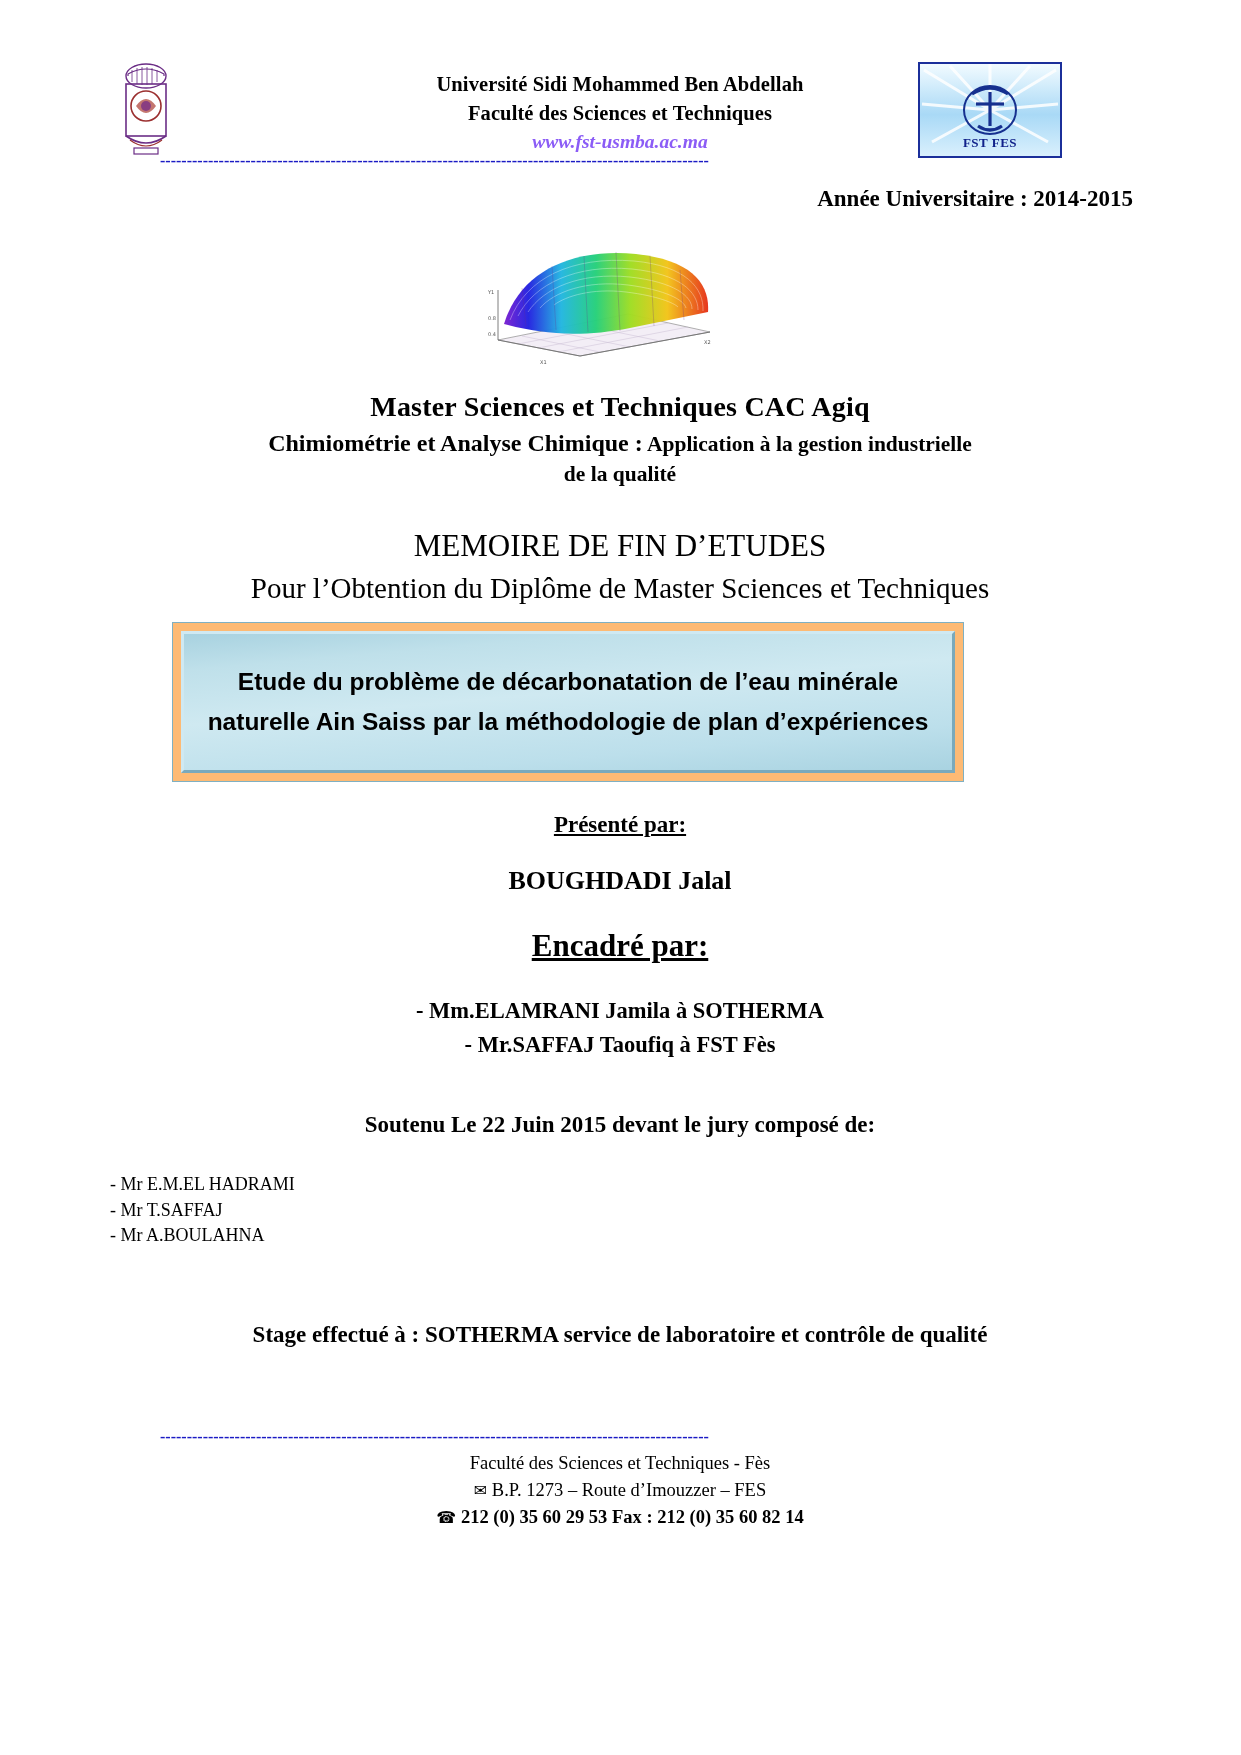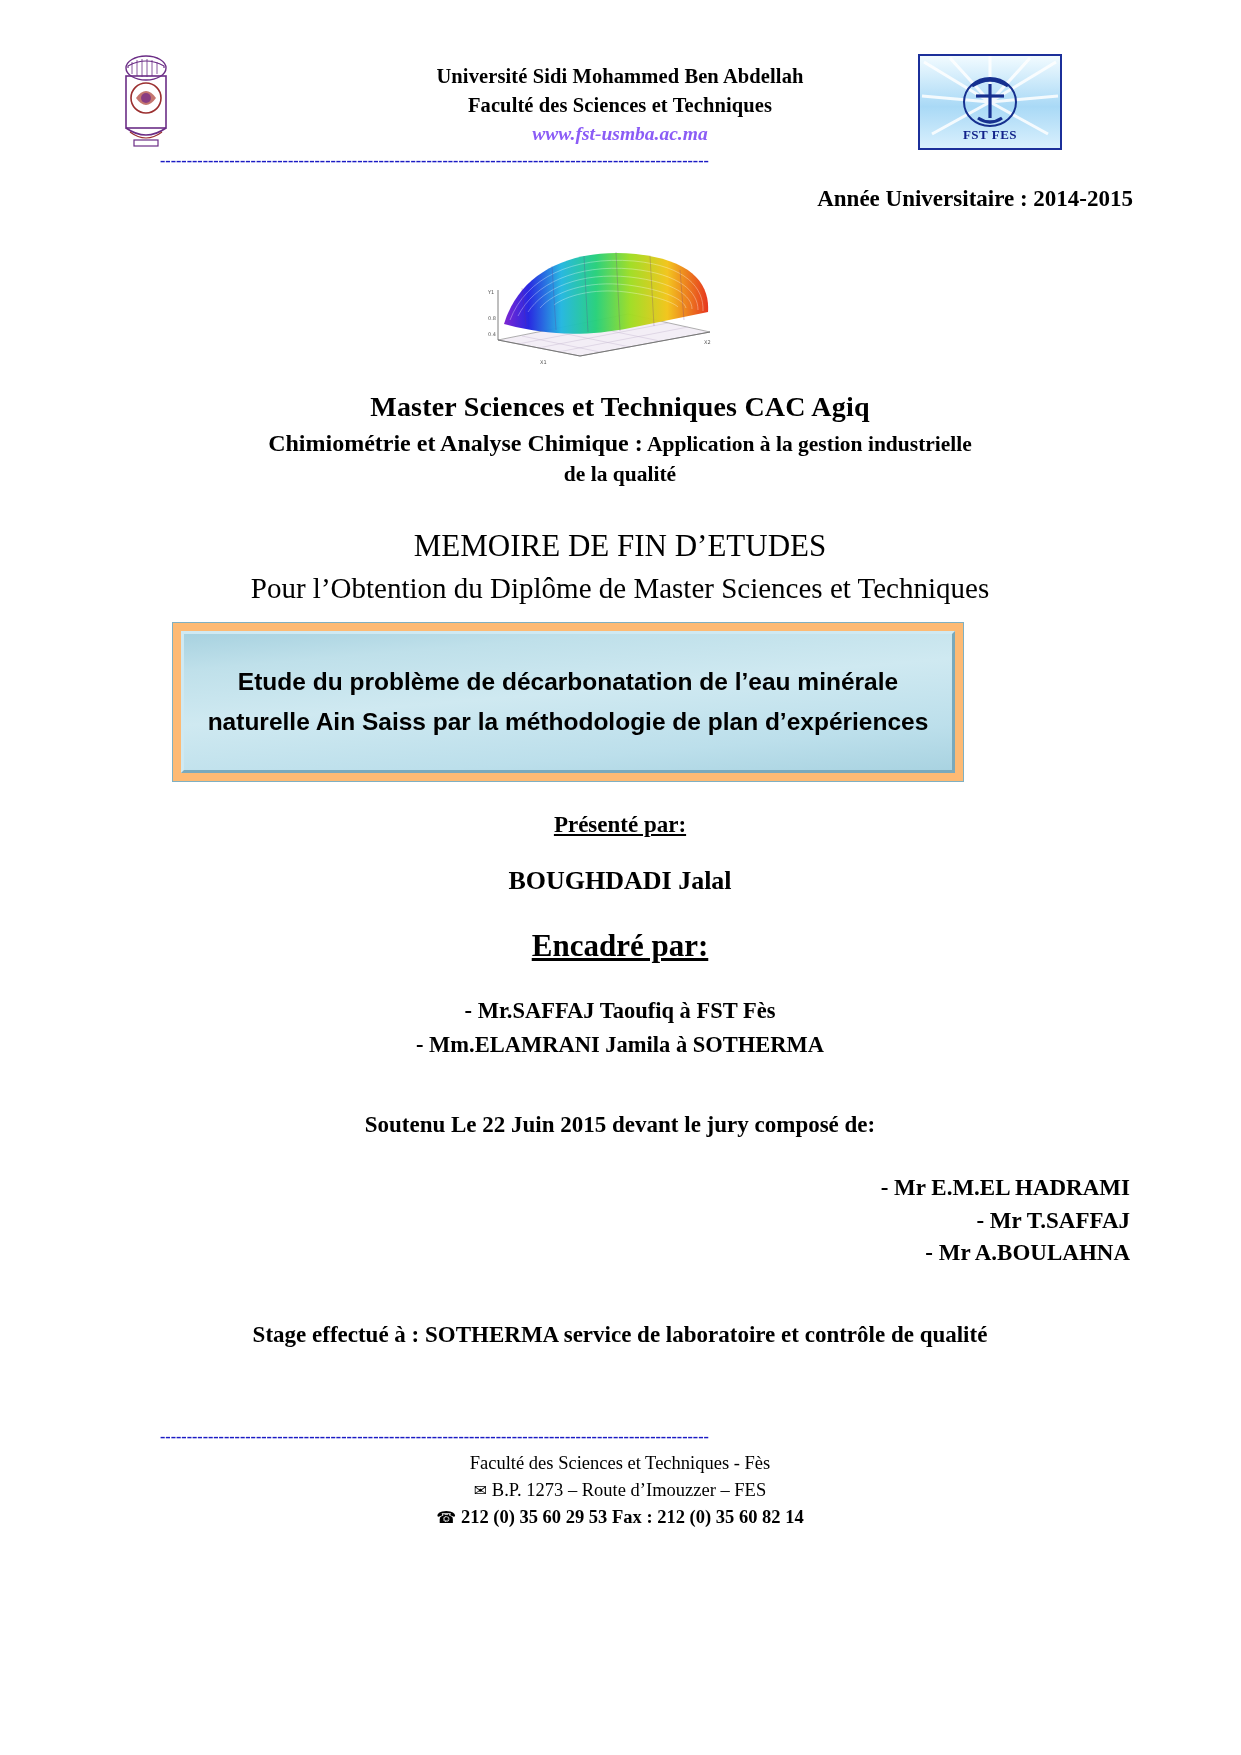--- a/index.html
+++ b/index.html
@@ -17,21 +17,21 @@
   }
   .page {
     position: absolute;
     inset: 0;
     padding: 0;
   }
 
   
   .header {
     position: absolute;
-    top: 48px;
+    top: 56px;
     left: 100px;
     width: 1040px;
     height: 120px;
   }
   .logo-left {
     position: absolute;
     left: 10px;
     top: 4px;
     width: 72px;
     height: 98px;
@@ -224,23 +224,23 @@
     text-align: center;
     font-weight: bold;
     font-size: 23px;
   }
 
   .jury {
     position: absolute;
     top: 1172px;
     left: 110px;
     width: 1020px;
-    text-align: right;
-    font-weight: bold;
-    font-size: 23px;
+    text-align: left;
+    font-weight: normal;
+    font-size: 18px;
     line-height: 1.42;
   }
 
   .stage {
     position: absolute;
     top: 1322px;
     left: 110px;
     width: 1020px;
     text-align: center;
     font-weight: bold;
@@ -423,22 +423,22 @@
   <div class="centered presente">
     <span class="u-bold">Présenté par:</span>
   </div>
   <div class="centered author">BOUGHDADI Jalal</div>
 
   <div class="centered encadre">
     <span class="u-bold">Encadré par:</span>
   </div>
 
   <div class="supervisors">
+    <div>-  Mm.ELAMRANI Jamila à SOTHERMA</div>
     <div>- Mr.SAFFAJ Taoufiq à FST Fès</div>
-    <div>-  Mm.ELAMRANI Jamila à SOTHERMA</div>
   </div>
 
   <div class="soutenu">Soutenu Le 22  Juin 2015  devant le jury composé de:</div>
   <div class="jury">
     <div>- Mr E.M.EL HADRAMI</div>
     <div>- Mr T.SAFFAJ</div>
     <div>- Mr A.BOULAHNA</div>
   </div>
 
   <div class="stage">Stage effectué à : SOTHERMA service de laboratoire et contrôle de qualité</div>

